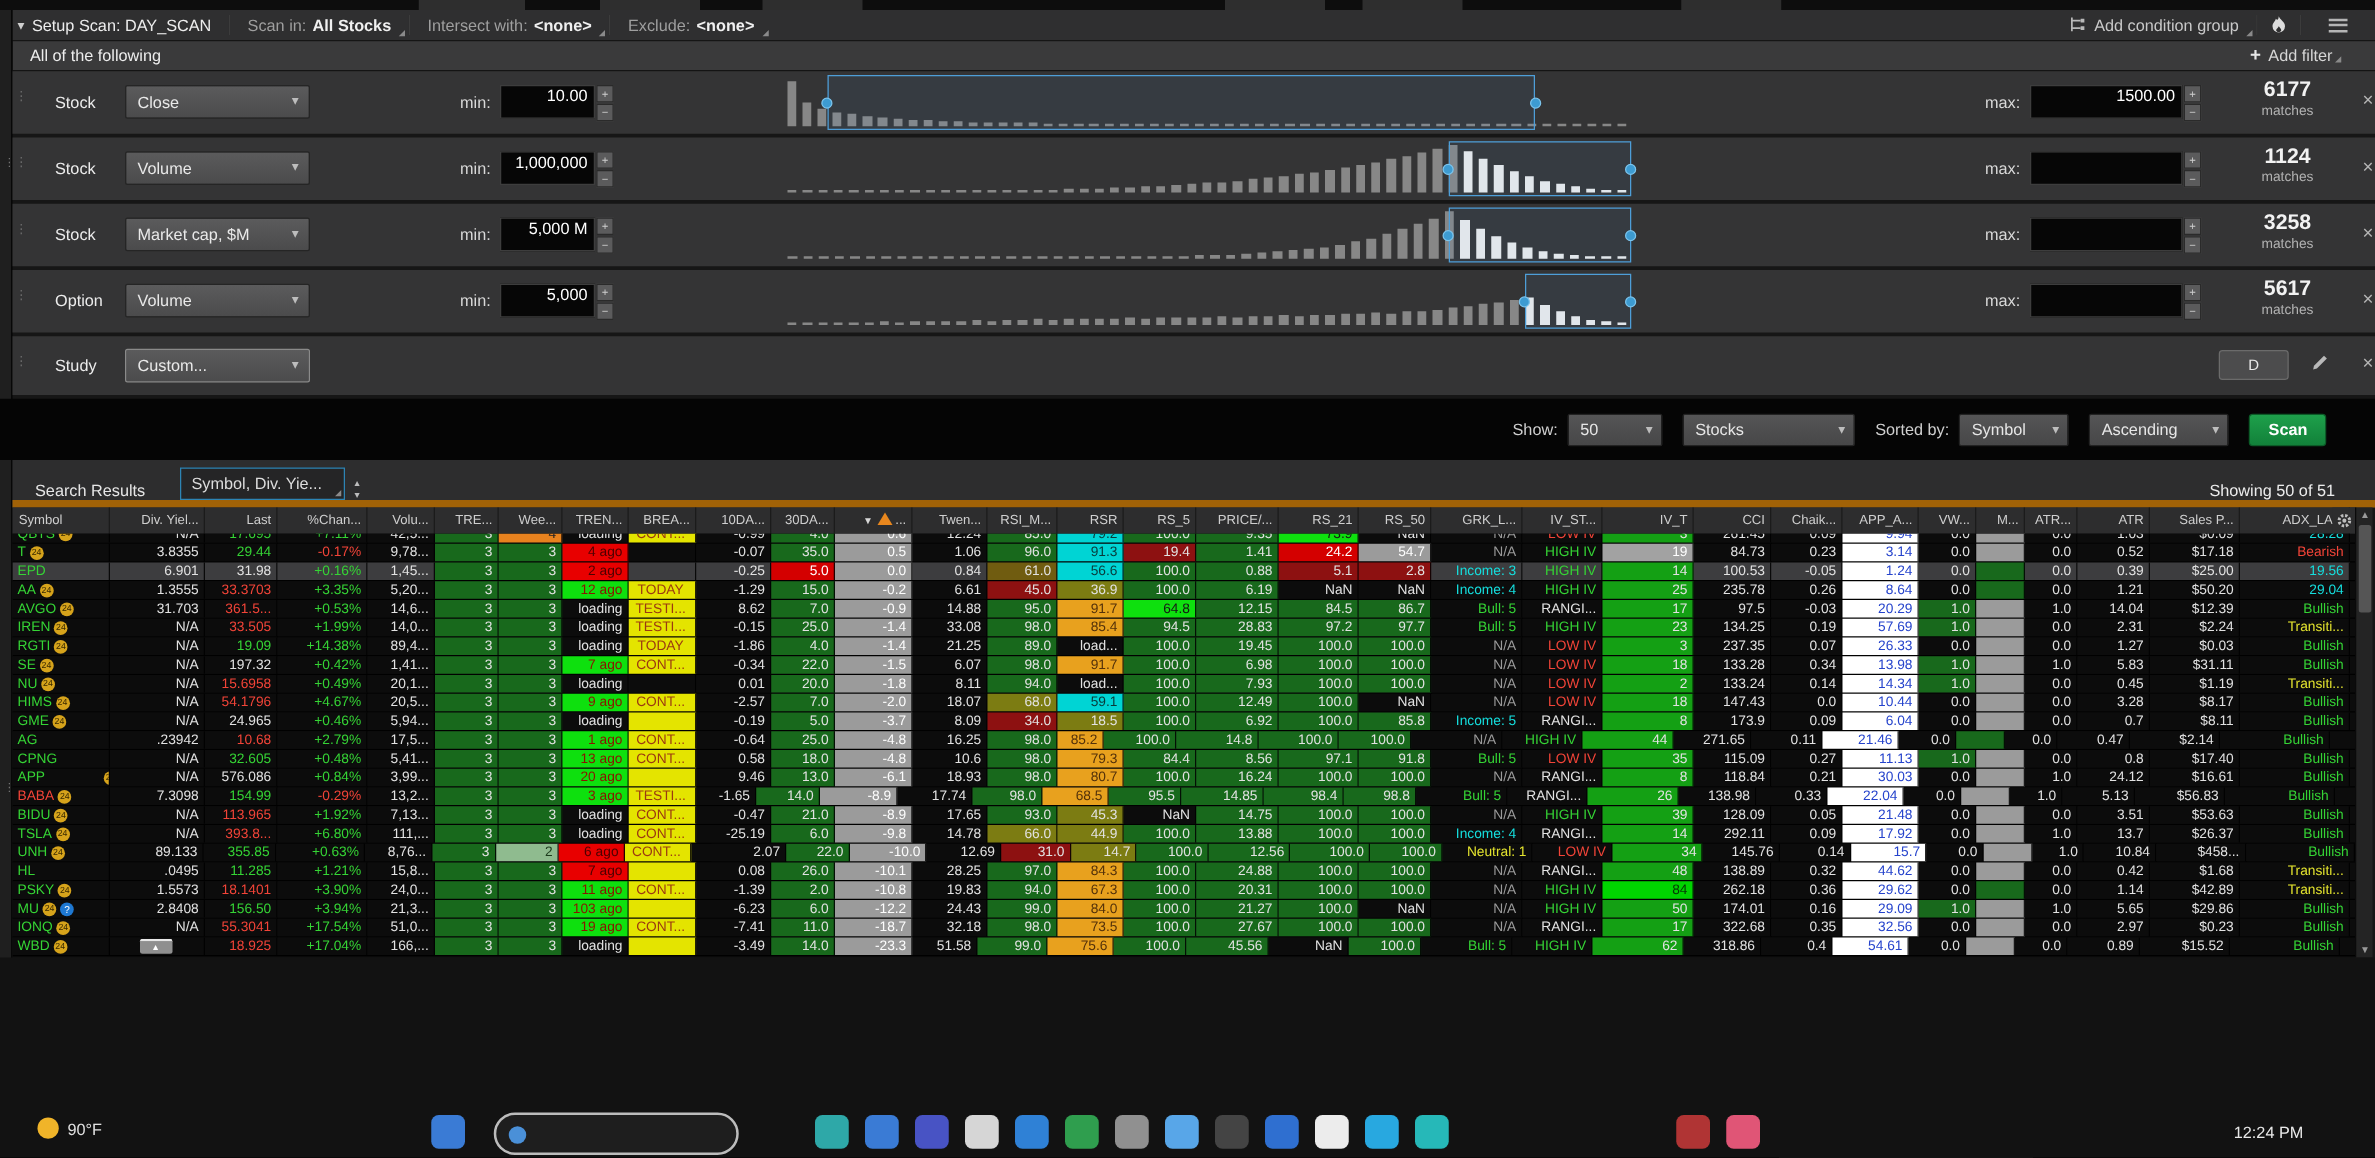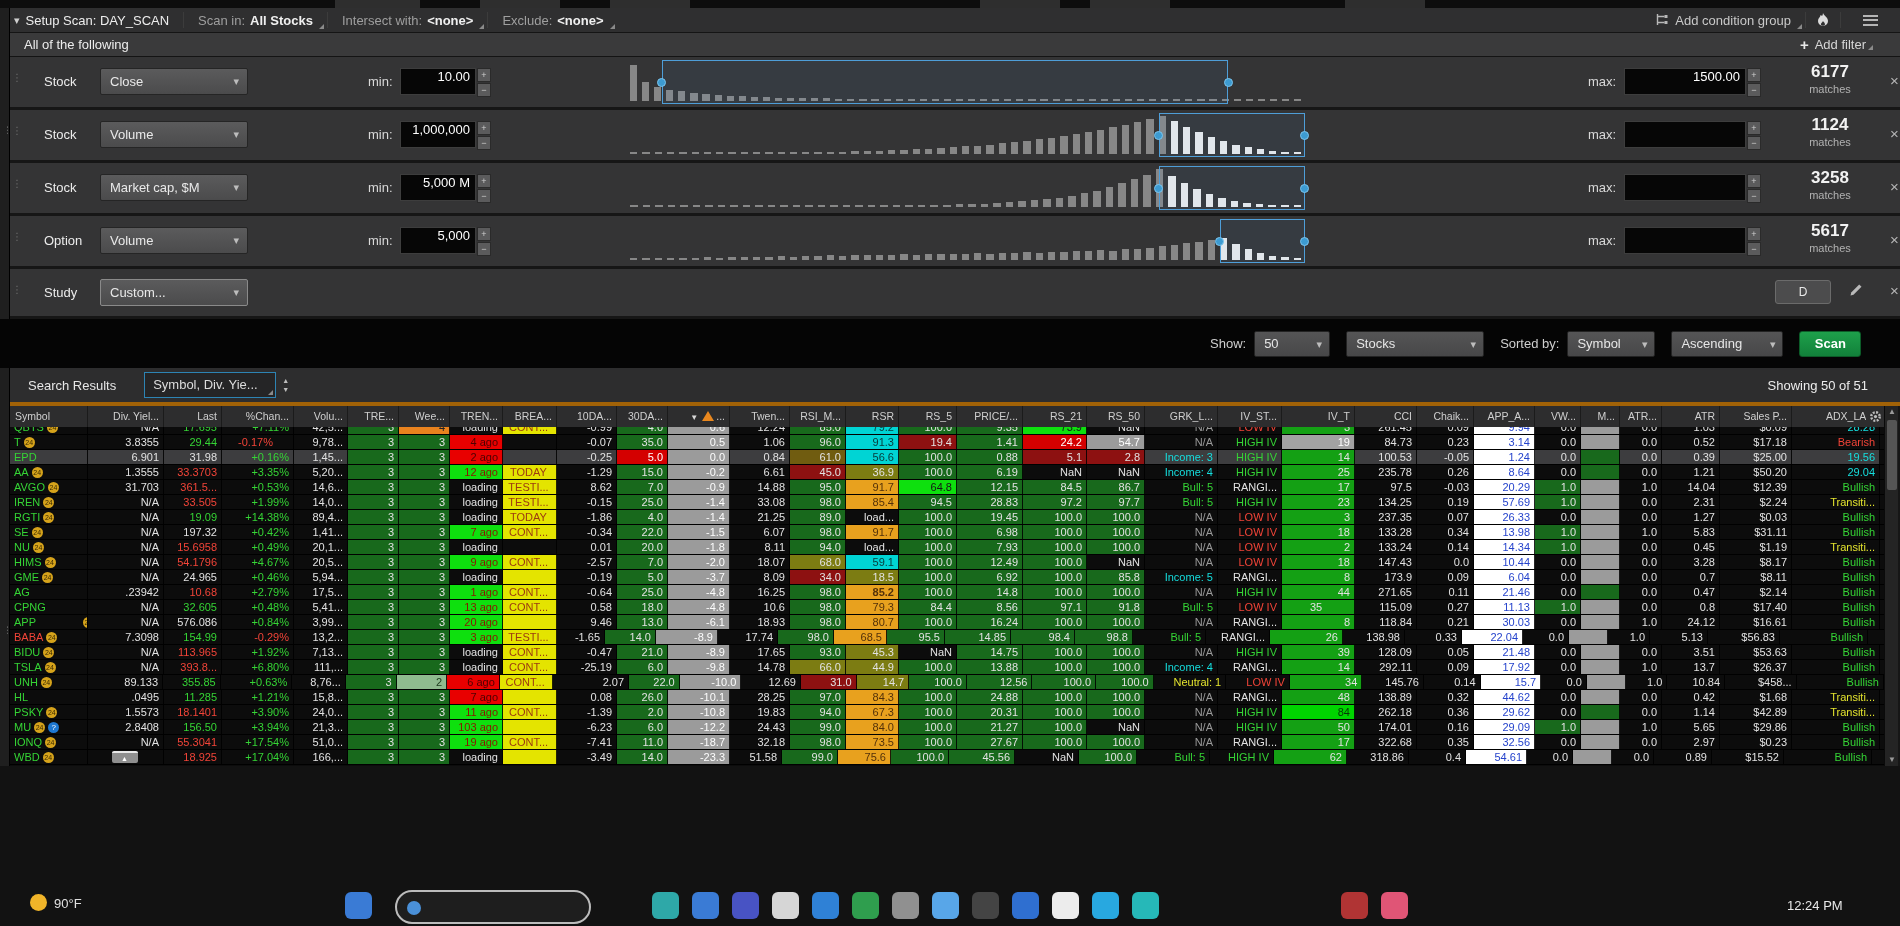--- a/index.html
+++ b/index.html
@@ -50,21 +50,21 @@
   .studyrow{position:absolute;left:10px;top:269px;width:1890px;height:47px;background:#343435;}
   .scode{position:absolute;left:296px;top:15px;color:#e9e9e9;font-size:12.5px;}
   .dbtn{position:absolute;left:1765px;top:11px;width:56px;height:24px;background:#4c4c4d;border:1px solid #6b6b6b;border-radius:3px;color:#e8e8e8;font-size:12px;text-align:center;line-height:22px;}
   
   .controls{position:absolute;left:0;top:319px;width:1900px;height:49px;background:#050505;display:flex;align-items:center;font-size:13px;color:#cfcfcf;}
   .ctl-lab{margin-right:8px;}
   .drop{position:relative;height:26px;background:linear-gradient(#555556,#474748);border:1px solid #232323;border-radius:2px;color:#e6e6e6;line-height:24px;padding:0 22px 0 9px;margin-right:16px;}
   .drop:after{content:"▾";position:absolute;right:7px;top:0;color:#bdbdbd;font-size:11px;}
   .scanbtn{width:62px;height:26px;background:linear-gradient(#1ea04b,#12813a);border:1px solid #0c5c28;border-radius:3px;color:#fff;font-weight:bold;font-size:13px;text-align:center;line-height:24px;margin-right:10px;}
   
-  .tabsrow{position:absolute;left:10px;top:368px;width:1890px;height:38px;background:#2d2d2e;border-bottom:4px solid #a16207;display:flex;align-items:center;font-size:13px;color:#e6e6e6;}
+  .tabsrow{position:absolute;left:10px;top:368px;width:1890px;height:38px;background:#2d2d2e;border-bottom:6px solid #a16207;display:flex;align-items:flex-end;font-size:13px;color:#e6e6e6;}
   .tab1{margin-left:18px;}
   .fieldsel{position:relative;margin-left:28px;width:132px;height:26px;border:1px solid #2d84b4;background:#252526;color:#dcdcdc;line-height:24px;padding-left:8px;}
   .fieldsel:after{content:"";position:absolute;right:2px;bottom:2px;border-left:5px solid transparent;border-bottom:5px solid #8a8a8a;}
   .updown{display:flex;flex-direction:column;margin-left:6px;gap:3px;}
   .updown b{color:#bdbdbd;font-size:7px;line-height:6px;font-weight:normal;}
   .showing{margin-left:auto;color:#ececec;}
   
   .thead{position:absolute;left:10px;top:406px;width:1874px;height:21px;background:#2d2d2e;display:flex;}
   .hcell{height:21px;color:#cfcfcf;font-size:10.5px;line-height:21px;text-align:right;padding-right:4px;border-right:1px solid #1b1b1b;overflow:hidden;white-space:nowrap;position:relative;}
   .hcell.left{text-align:left;padding-left:5px;}
@@ -620,21 +620,21 @@
           <div class="cell cdef" style="width: 72px;">$0.09</div>
           <div class="cell tc cdef" style="width: 88px;">28.28</div>
         </div>
         <div class="trow">
           <div class="cell symc cdef" style="width: 78px;">
             <span class="tg">T</span>
             <span class="b24">24</span>
           </div>
           <div class="cell cdef" style="width: 76px;">3.8355</div>
           <div class="cell tg cdef" style="width: 58px;">29.44</div>
-          <div class="cell tr cdef" style="width: 72px; text-align: center;">-0.17%</div>
+          <div class="cell tr cdef" style="width: 72px;">-0.17%</div>
           <div class="cell cdef" style="width: 54px;">9,78...</div>
           <div class="cell bg-g" style="width: 51px;">3</div>
           <div class="cell bg-g" style="width: 51px;">3</div>
           <div class="cell bg-r" style="width: 53px;">4 ago</div>
           <div class="cell cdef ctr" style="width: 54px;"></div>
           <div class="cell cdef" style="width: 60px;">-0.07</div>
           <div class="cell bg-g" style="width: 51px;">35.0</div>
           <div class="cell bg-gray" style="width: 62px;">0.5</div>
           <div class="cell cdef" style="width: 60px;">1.06</div>
           <div class="cell bg-g" style="width: 56px;">96.0</div>
@@ -989,21 +989,21 @@
           <div class="cell cdef" style="width: 54px;">17,5...</div>
           <div class="cell bg-g" style="width: 51px;">3</div>
           <div class="cell bg-g" style="width: 51px;">3</div>
           <div class="cell bg-bgr" style="width: 53px;">1 ago</div>
           <div class="cell bg-y ctr" style="width: 54px;">CONT...</div>
           <div class="cell cdef" style="width: 60px;">-0.64</div>
           <div class="cell bg-g" style="width: 51px;">25.0</div>
           <div class="cell bg-gray" style="width: 62px;">-4.8</div>
           <div class="cell cdef" style="width: 60px;">16.25</div>
           <div class="cell bg-g" style="width: 56px;">98.0</div>
-          <div class="cell bg-a" style="width: 53px; font-weight: bold;">85.2</div>
+          <div class="cell bg-a" style="width: 37px;">85.2</div>
           <div class="cell bg-g" style="width: 58px;">100.0</div>
           <div class="cell bg-g" style="width: 66px;">14.8</div>
           <div class="cell bg-g" style="width: 64px;">100.0</div>
           <div class="cell bg-g" style="width: 58px;">100.0</div>
           <div class="cell tdim cdef" style="width: 73px;">N/A</div>
           <div class="cell tg cdef" style="width: 64px;">HIGH IV</div>
           <div class="cell bg-ivg" style="width: 73px;">44</div>
           <div class="cell cdef" style="width: 62px;">271.65</div>
           <div class="cell cdef" style="width: 57px;">0.11</div>
           <div class="cell bg-lg" style="width: 61px;">21.46</div>
@@ -1031,21 +1031,21 @@
           <div class="cell bg-gray" style="width: 62px;">-4.8</div>
           <div class="cell cdef" style="width: 60px;">10.6</div>
           <div class="cell bg-g" style="width: 56px;">98.0</div>
           <div class="cell bg-a" style="width: 53px;">79.3</div>
           <div class="cell bg-g" style="width: 58px;">84.4</div>
           <div class="cell bg-g" style="width: 66px;">8.56</div>
           <div class="cell bg-g" style="width: 64px;">97.1</div>
           <div class="cell bg-g" style="width: 58px;">91.8</div>
           <div class="cell tg cdef" style="width: 73px;">Bull: 5</div>
           <div class="cell tr cdef" style="width: 64px;">LOW IV</div>
-          <div class="cell bg-ivg" style="width: 73px; text-align: center;">35</div>
+          <div class="cell bg-ivg" style="width: 73px;">35</div>
           <div class="cell cdef" style="width: 62px;">115.09</div>
           <div class="cell cdef" style="width: 57px;">0.27</div>
           <div class="cell bg-lg" style="width: 61px;">11.13</div>
           <div class="cell bg-g" style="width: 46px;">1.0</div>
           <div class="cell bg-gray" style="width: 39px;"></div>
           <div class="cell cdef" style="width: 42px;">0.0</div>
           <div class="cell cdef" style="width: 58px;">0.8</div>
           <div class="cell cdef" style="width: 72px;">$17.40</div>
           <div class="cell tg cdef" style="width: 88px;">Bullish</div>
         </div>

